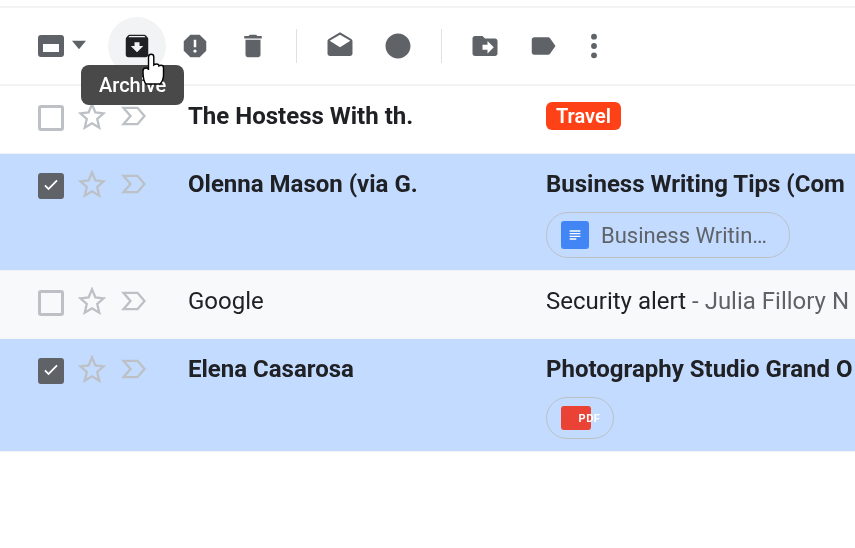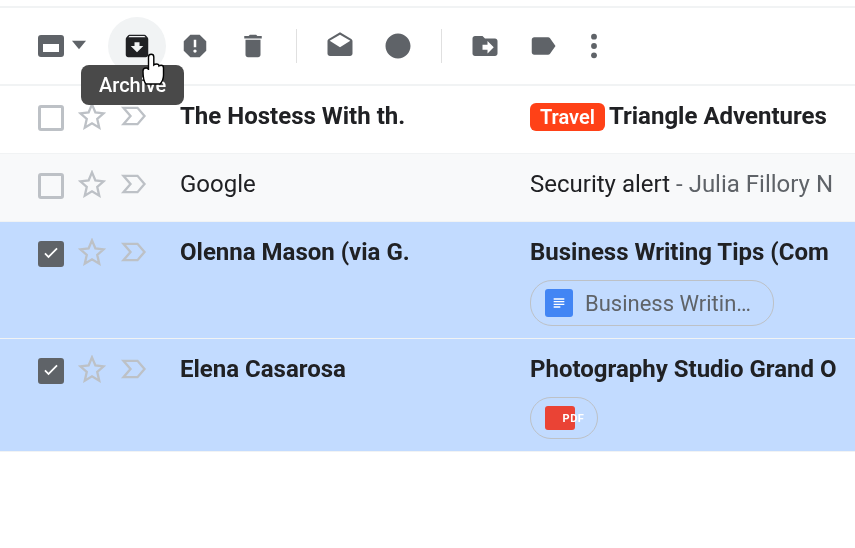--- a/index.html
+++ b/index.html
@@ -84,21 +84,21 @@
   .more-dots svg { width: 8px; height: 28px; }
   .more-dots { width: 44px; }
 
   .list { }
   .row {
     display: flex;
     align-items: flex-start;
     padding: 12px 0 12px 38px;
     border-bottom: 1px solid #f1f3f4;
     min-height: 68px;
-    gap: 0;
+    gap: 8px;
   }
   .row.unread .sender, .row.unread .subject-main {
     font-weight: 700;
     color: #202124;
   }
   .row.read .sender, .row.read .subject-main {
     font-weight: 400;
     color: #202124;
   }
   .row.selected { background: #c2dbff; }
@@ -264,41 +264,20 @@
         <svg viewBox="0 0 24 24">
             <path d="M3 5 H15 L21 12 L15 19 H3 L9 12 Z"></path>
           </svg>
       </span>
     </div>
     <div class="sender">The Hostess With th.</div>
     <div class="subject-col">
       <span class="labels">
           <span class="label-chip">Travel</span>
         </span>
-      <span class="subject-main">Triangle Adventures</span>
-    </div>
-  </div>
-
-  <div class="row read" style="background:#f8f9fa;">
-    <div class="controls">
-      <span class="chk"></span>
-      <span class="star">
-        <svg viewBox="0 0 24 24">
-            <path d="M12 2l2.9 6.9L22 9.7l-5.5 4.8L18.2 22 12 18.3 5.8 22l1.7-7.5L2 9.7l7.1-.8z"></path>
-          </svg>
-      </span>
-      <span class="important">
-        <svg viewBox="0 0 24 24">
-            <path d="M3 5 H15 L21 12 L15 19 H3 L9 12 Z"></path>
-          </svg>
-      </span>
-    </div>
-    <div class="sender">Google</div>
-    <div class="subject-col">
-      <span class="subject-main">Security alert</span><span class="subject-trail"> - Julia Fillory N</span>
     </div>
   </div>
 
   <div class="row unread selected">
     <div class="controls">
       <span class="chk checked">
         <svg viewBox="0 0 24 24">
             <path d="M20 6L9 17l-5-5 1.5-1.5L9 14l9.5-9.5z"></path>
           </svg>
       </span>
@@ -322,20 +301,40 @@
             <svg viewBox="0 0 24 24">
                 <path d="M4 5h16v2H4zM4 9h16v2H4zM4 13h16v2H4zM4 17h10v2H4z"></path>
               </svg>
           </span>
           <span>Business Writin…</span>
         </span>
       </div>
     </div>
   </div>
 
+  <div class="row read" style="background:#f8f9fa;">
+    <div class="controls">
+      <span class="chk"></span>
+      <span class="star">
+        <svg viewBox="0 0 24 24">
+            <path d="M12 2l2.9 6.9L22 9.7l-5.5 4.8L18.2 22 12 18.3 5.8 22l1.7-7.5L2 9.7l7.1-.8z"></path>
+          </svg>
+      </span>
+      <span class="important">
+        <svg viewBox="0 0 24 24">
+            <path d="M3 5 H15 L21 12 L15 19 H3 L9 12 Z"></path>
+          </svg>
+      </span>
+    </div>
+    <div class="sender">Google</div>
+    <div class="subject-col">
+      <span class="subject-main">Security alert</span><span class="subject-trail"> - Julia Fillory N</span>
+    </div>
+  </div>
+
   <div class="row unread selected">
     <div class="controls">
       <span class="chk checked">
         <svg viewBox="0 0 24 24">
             <path d="M20 6L9 17l-5-5 1.5-1.5L9 14l9.5-9.5z"></path>
           </svg>
       </span>
       <span class="star">
         <svg viewBox="0 0 24 24">
             <path d="M12 2l2.9 6.9L22 9.7l-5.5 4.8L18.2 22 12 18.3 5.8 22l1.7-7.5L2 9.7l7.1-.8z"></path>

